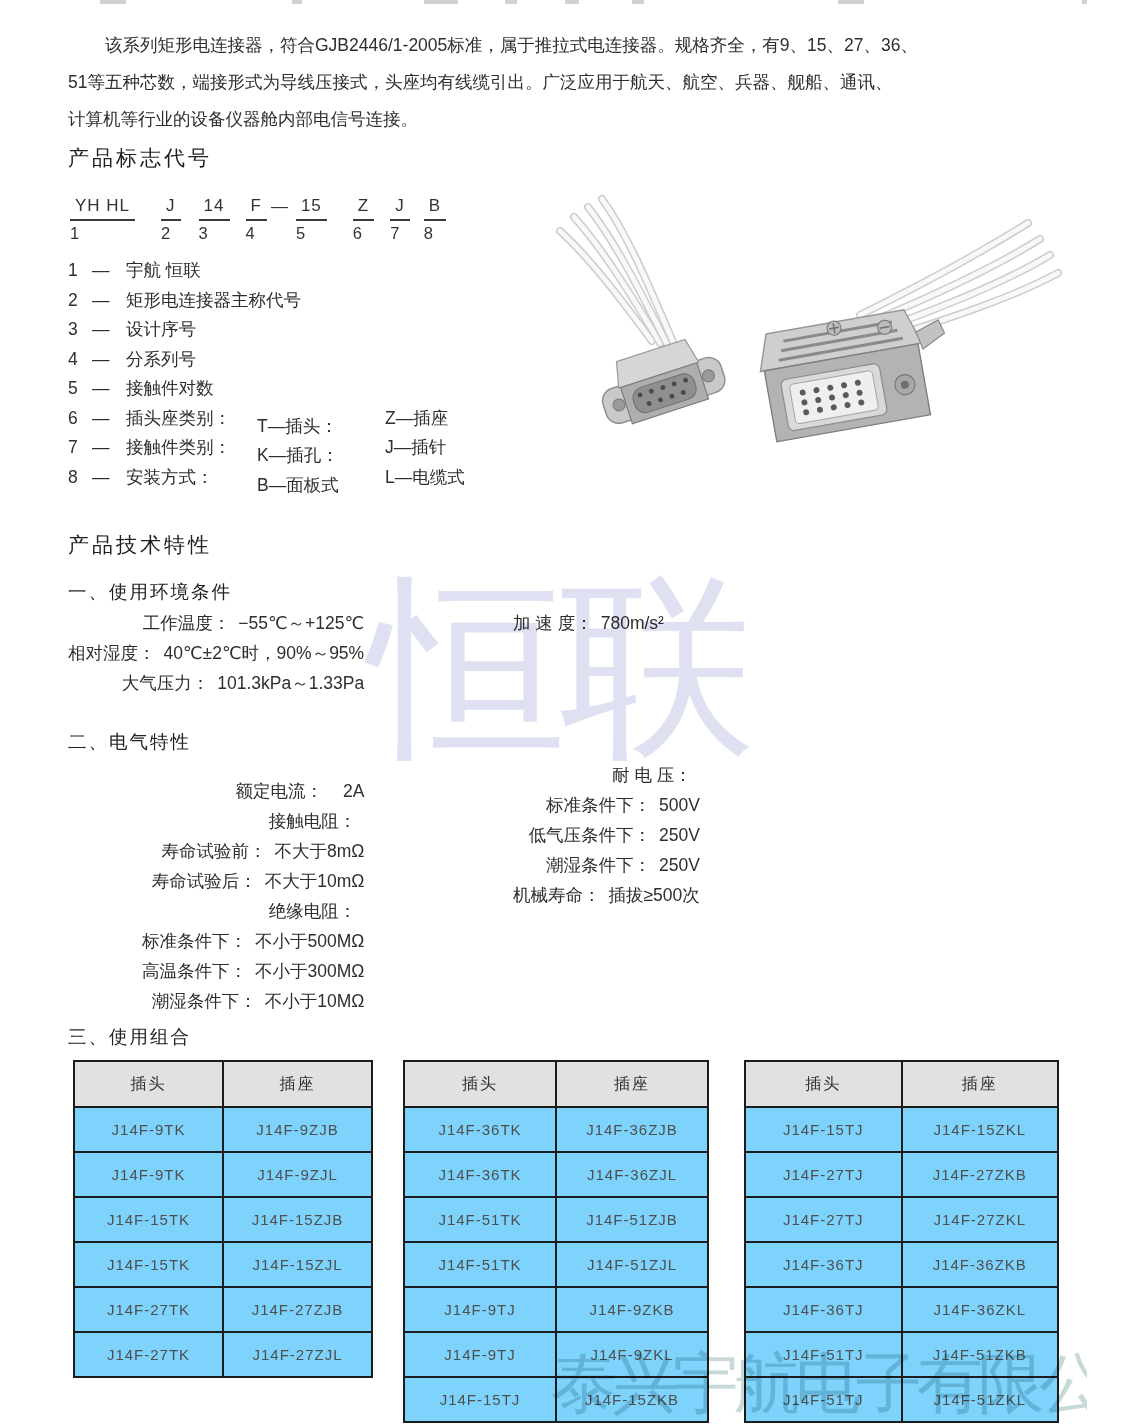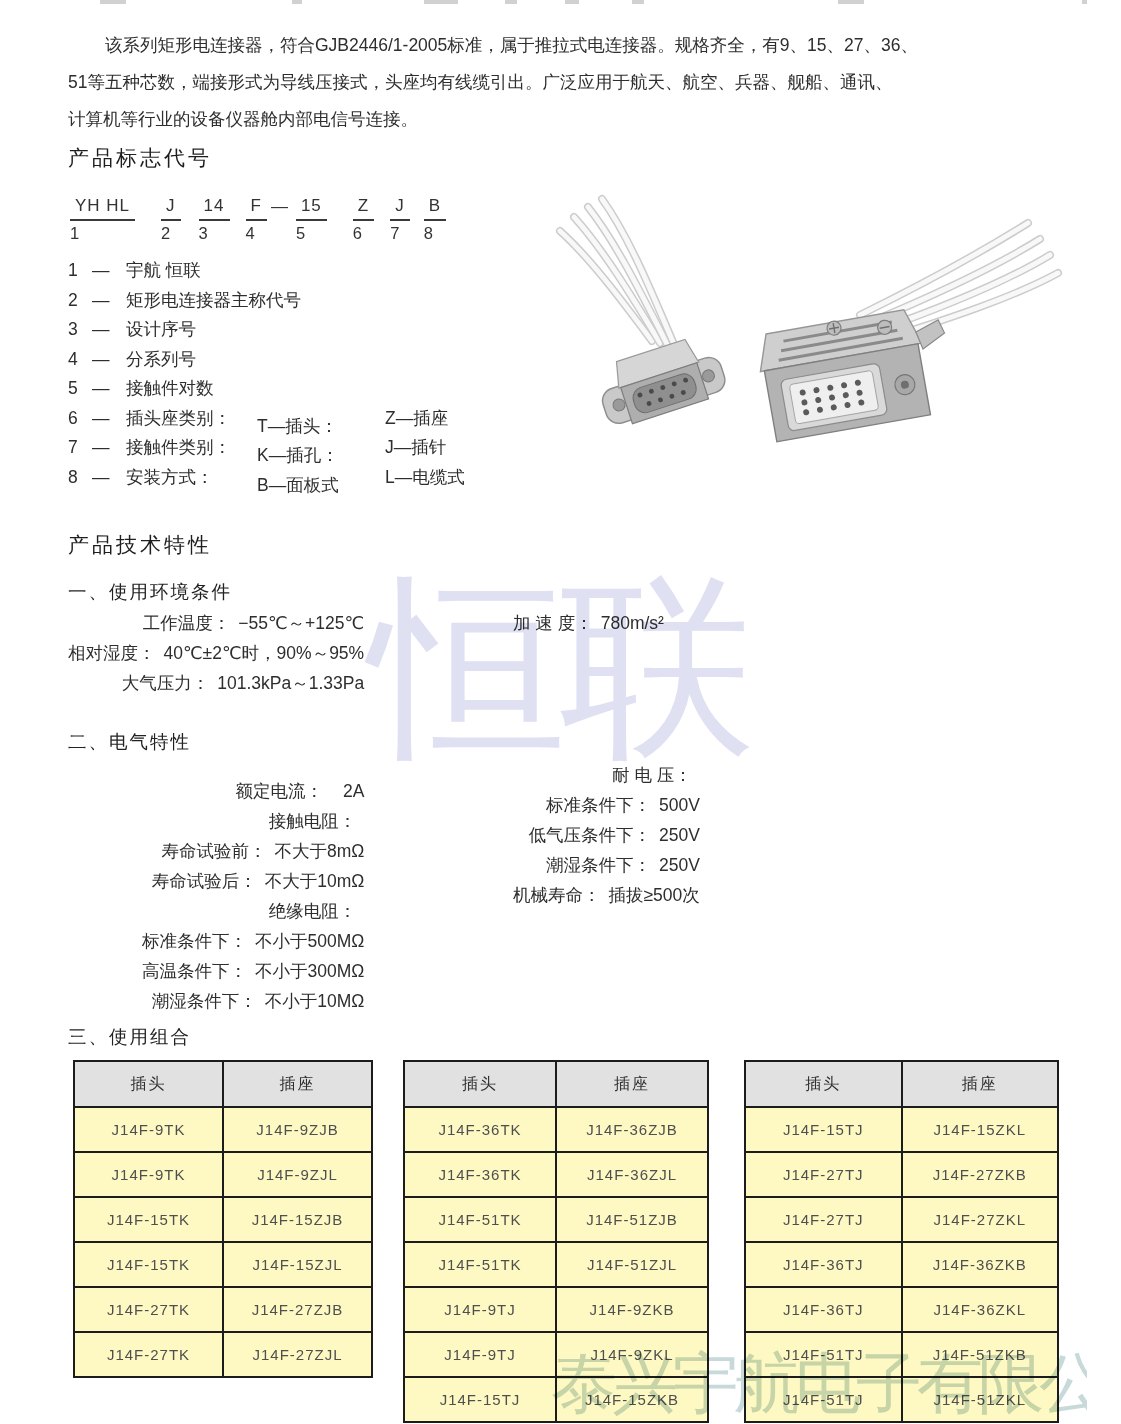--- a/index.html
+++ b/index.html
@@ -44,21 +44,21 @@
   
   .spec-col{position:absolute;font-size:17.5px;color:#2e2e2e;text-align:right;}
   .spec-col .row{height:30px;line-height:30px;white-space:pre;}
   .spec-col .row .lbl{margin-right:8px;}
   .elec-left .row.ind{padding-left:58px;}
 
   
   .combo{position:absolute;top:1060px;border-collapse:collapse;table-layout:fixed;background:#f1f1f1;}
   .combo th,.combo td{border:2px solid #1c1c1c;text-align:center;overflow:hidden;}
   .combo th{height:42px;background:#e1e1e1;font-weight:normal;font-size:16px;letter-spacing:2px;color:#2f2f2f;}
-  .combo td{height:41px;background:#fef9c3;font-size:15px;letter-spacing:1px;color:#4f4f4f;}
+  .combo td{height:41px;background:#7dd3fc;font-size:15px;letter-spacing:1px;color:#4f4f4f;}
   .t1{left:73px;width:300px;}
   .t2{left:403px;width:306px;}
   .t3{left:744px;width:315px;}
 
   
   .wm-center{
     position:absolute;top:568px;left:370px;
     font-size:196px;line-height:200px;letter-spacing:-6px;
     color:#d7d9ef;opacity:.8;mix-blend-mode:multiply;z-index:20;white-space:nowrap;
   }

